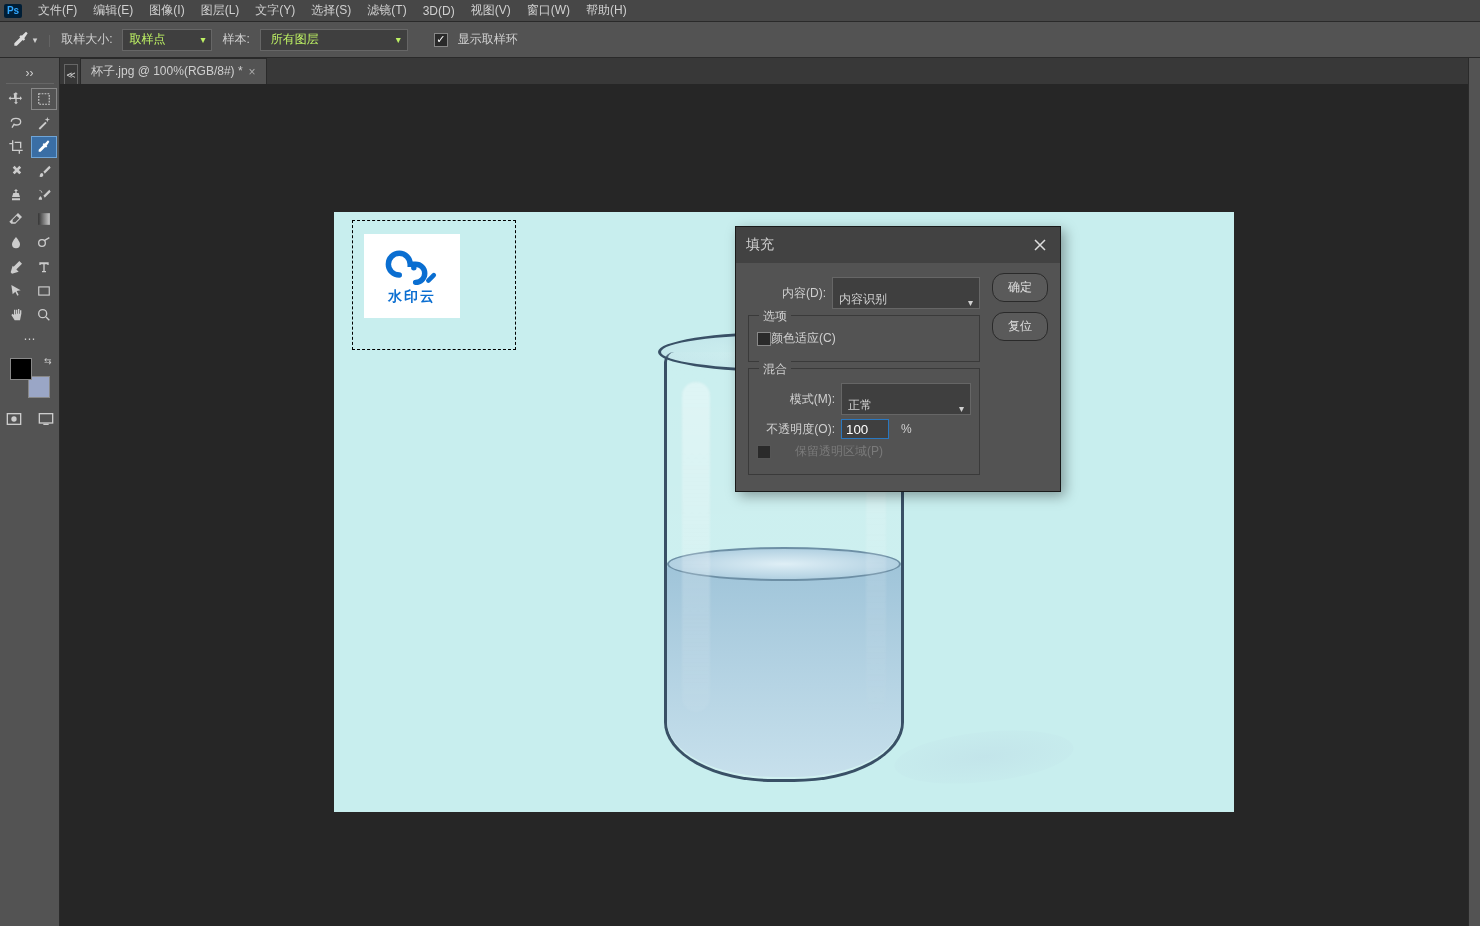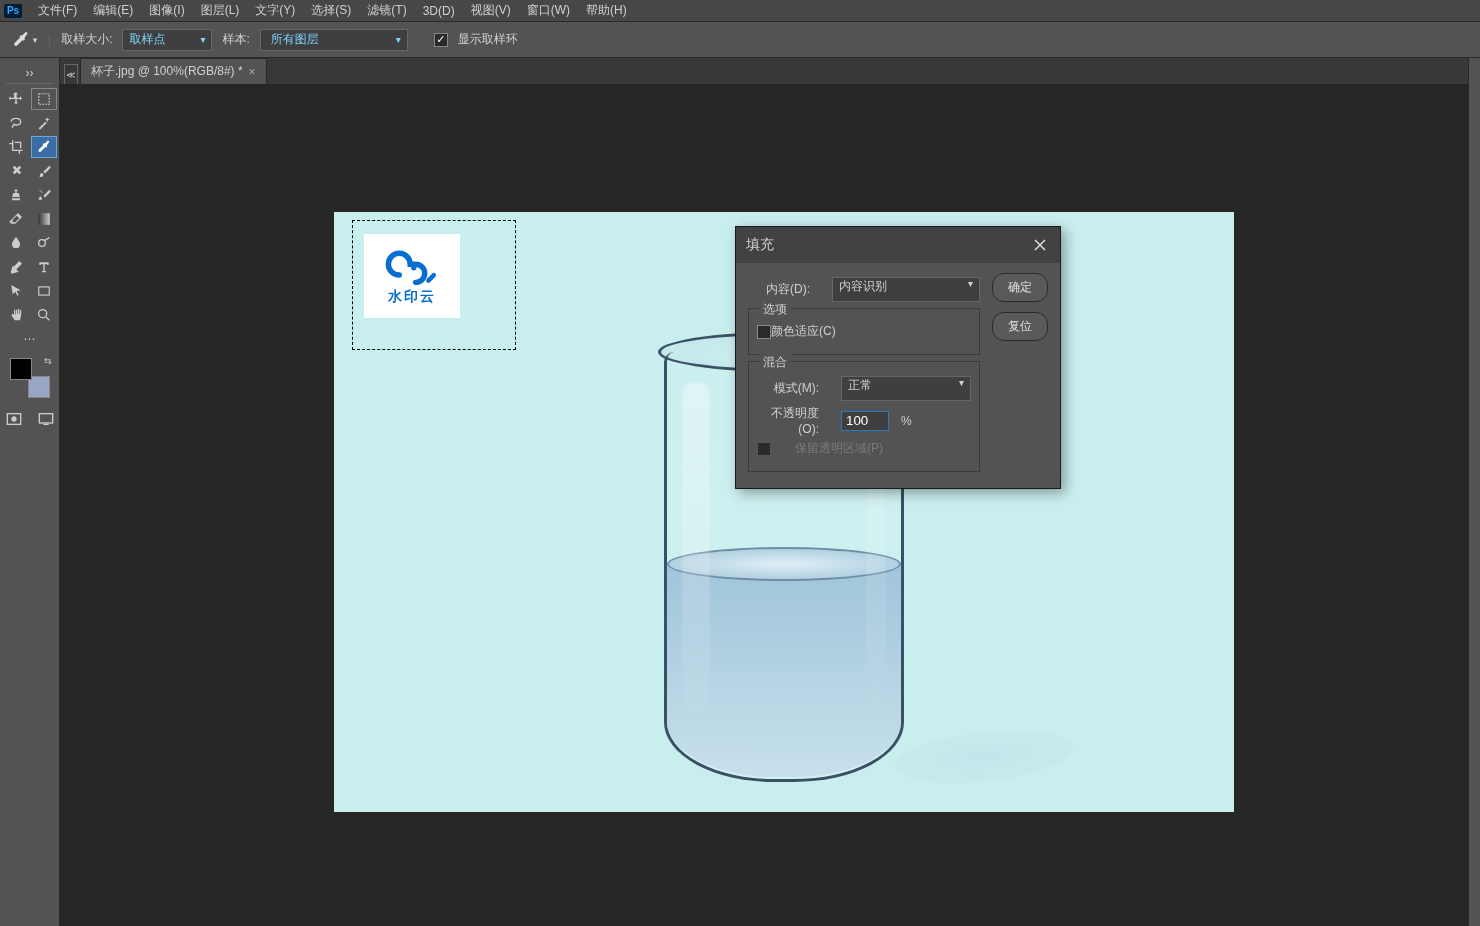--- a/index.html
+++ b/index.html
@@ -7,21 +7,21 @@
 
 
 .menubar { height: 22px; background: #474747; display: flex; align-items: center; padding-left: 4px; border-bottom: 1px solid #2a2a2a; }
 .ps-logo { width: 18px; height: 14px; background: #001e36; color: #31a8ff; font-size: 10px; font-weight: bold; display: flex; align-items: center; justify-content: center; margin-right: 8px; border-radius: 2px; }
 .menu-item { padding: 3px 8px; cursor: default; }
 
 
 .optionsbar { height: 36px; background: #535353; display: flex; align-items: center; padding-left: 10px; gap: 10px; border-bottom: 1px solid #2a2a2a; }
 .eyedrop-icon { width: 28px; height: 28px; display:flex; align-items:center; justify-content:center; }
 .opt-label { font-size: 12px; }
-.opt-select { background: #3f3f3f; border: 1px solid #666; color: #7dd3fc; height: 22px; padding: 0 18px 0 6px; position: relative; min-width: 90px; display:inline-flex; align-items:center;}
+.opt-select { background: #3f3f3f; border: 1px solid #666; color: #bef264; height: 22px; padding: 0 18px 0 6px; position: relative; min-width: 90px; display:inline-flex; align-items:center;}
 .opt-select.wide { min-width: 148px; padding-left: 10px; }
 .opt-select::after { content:"▾"; position:absolute; right:6px; font-size:10px; }
 .chk { width:14px; height:14px; background:#2a2a2a; border:1px solid #888; display:inline-flex; align-items:center; justify-content:center; }
 .chk.checked::after{content:"✓"; font-size:11px; color:#fff;}
 
 
 .workarea { position: absolute; top:58px; left:0; right:0; bottom:0; display:flex; }
 
 
 .toolbox { width: 60px; background: #535353; border-right:1px solid #2a2a2a; padding-top:2px; }
@@ -96,22 +96,22 @@
 
 
 .dialog { position:absolute; left:735px; top:226px; width:326px; background:#535353; border:1px solid #1a1a1a; box-shadow:4px 4px 12px rgba(0,0,0,0.35);}
 .dlg-title { height:36px; background:#424242; display:flex; align-items:center; justify-content:space-between; padding:0 10px; font-size:14px;}
 .dlg-close { width:20px; height:20px; display:flex; align-items:center; justify-content:center; cursor:default;}
 .dlg-body { display:flex; padding:10px 12px 16px 12px; gap:12px;}
 .dlg-left { flex:1; }
 .dlg-right { width:56px; display:flex; flex-direction:column; gap:10px;}
 .dlg-btn { background:#5a5a5a; border:1px solid #2a2a2a; border-radius:12px; padding:5px 0; text-align:center; color:#e0e0e0;}
 .dlg-row { display:flex; align-items:center; margin:4px 0;}
-.dlg-label { width:84px; text-align:right; padding-right:22px;}
-.dlg-select { background:#3f3f3f; border:1px solid #666; height:25px; flex:1; padding:0 18px 0 6px; position:relative; display:flex; align-items:flex-start;}
+.dlg-label { width:84px; text-align:right; padding-right:6px;}
+.dlg-select { background:#3f3f3f; border:1px solid #666; height:32px; flex:1; padding:0 18px 0 6px; position:relative; display:flex; align-items:flex-end;}
 .dlg-select::after{content:"▾"; position:absolute; right:6px; font-size:10px;}
 .fieldset { border:1px solid #3a3a3a; padding:10px 8px 10px 8px; margin-top:6px; position:relative;}
 .fieldset .legend { position:absolute; top:-8px; left:10px; background:#535353; padding:0 4px;}
 .num-input { background:#3f3f3f; border:1px solid #2a78c0; color:#fff; width:48px; height:20px; padding:0 4px;}
 .disabled { color:#7a7a7a; }
 
 svg { display:block; }
 </style>
 </head>
 <body>

